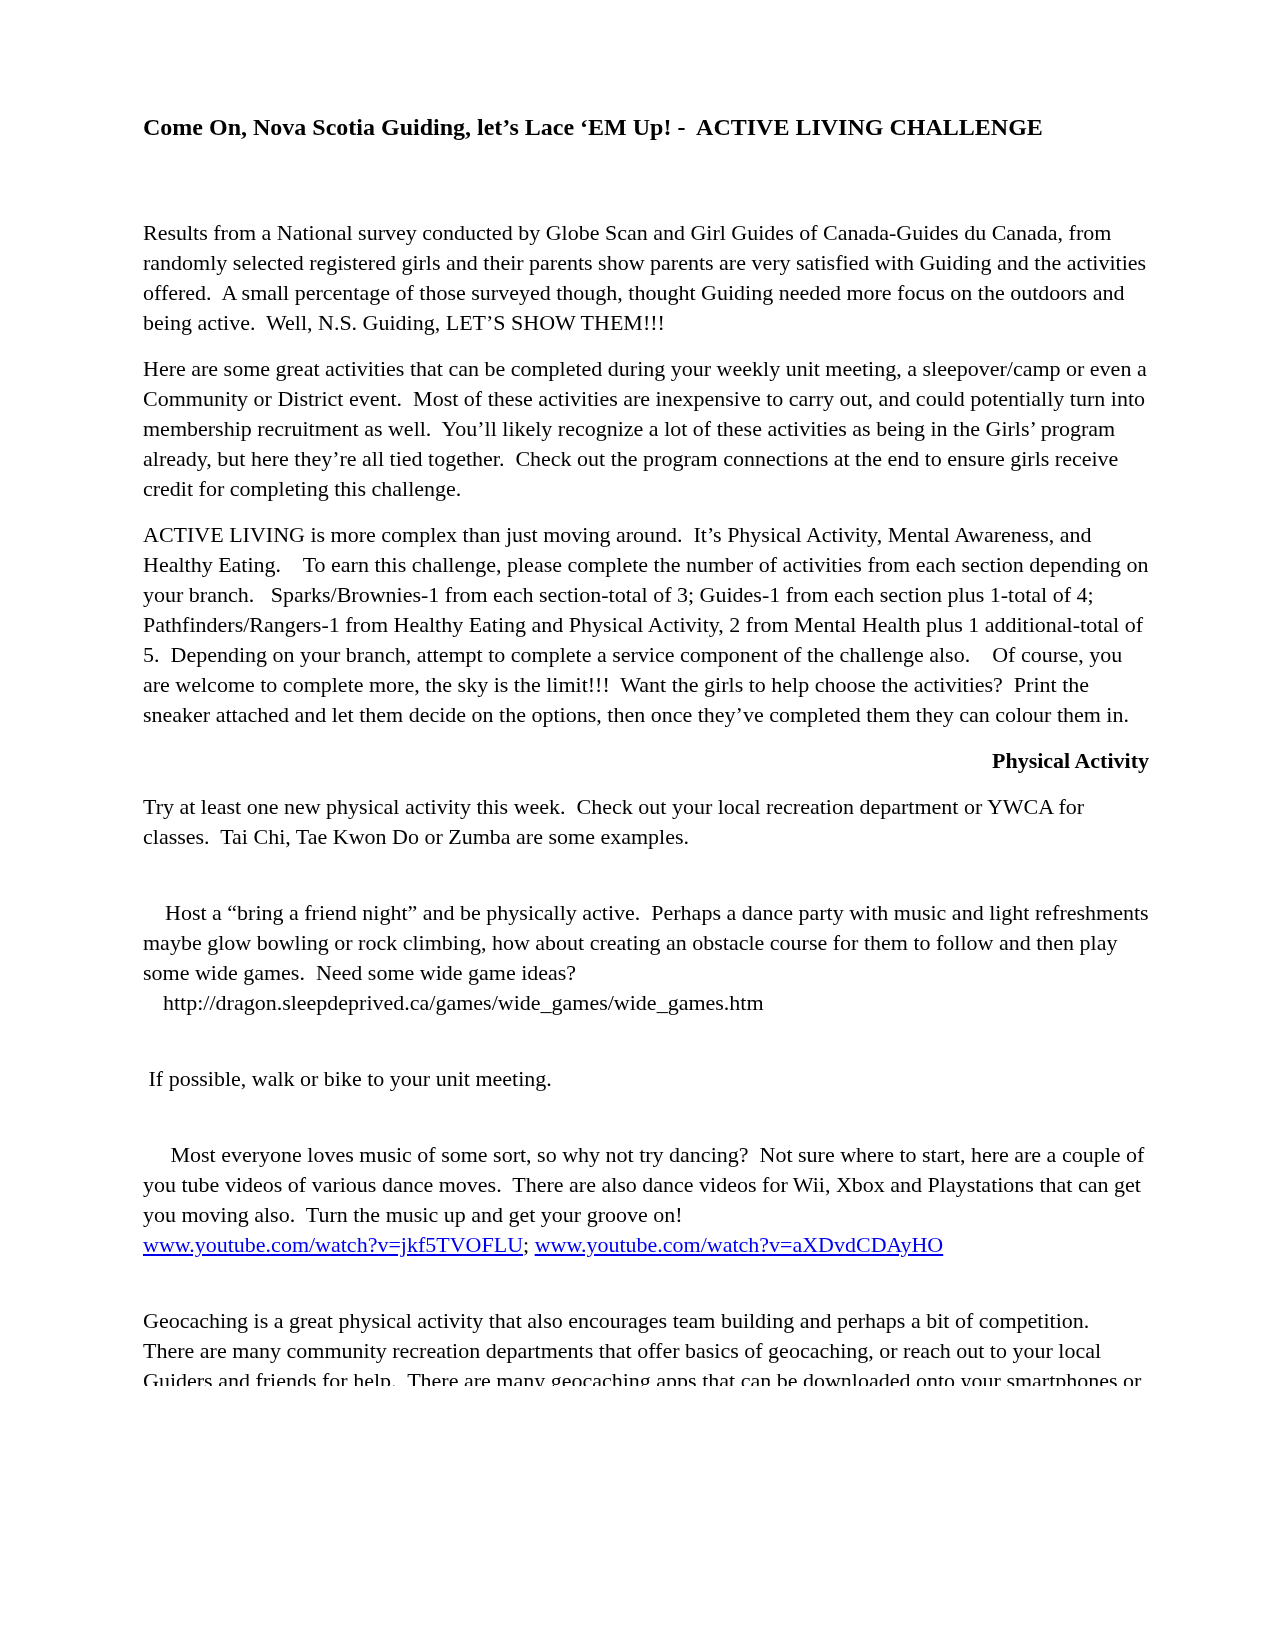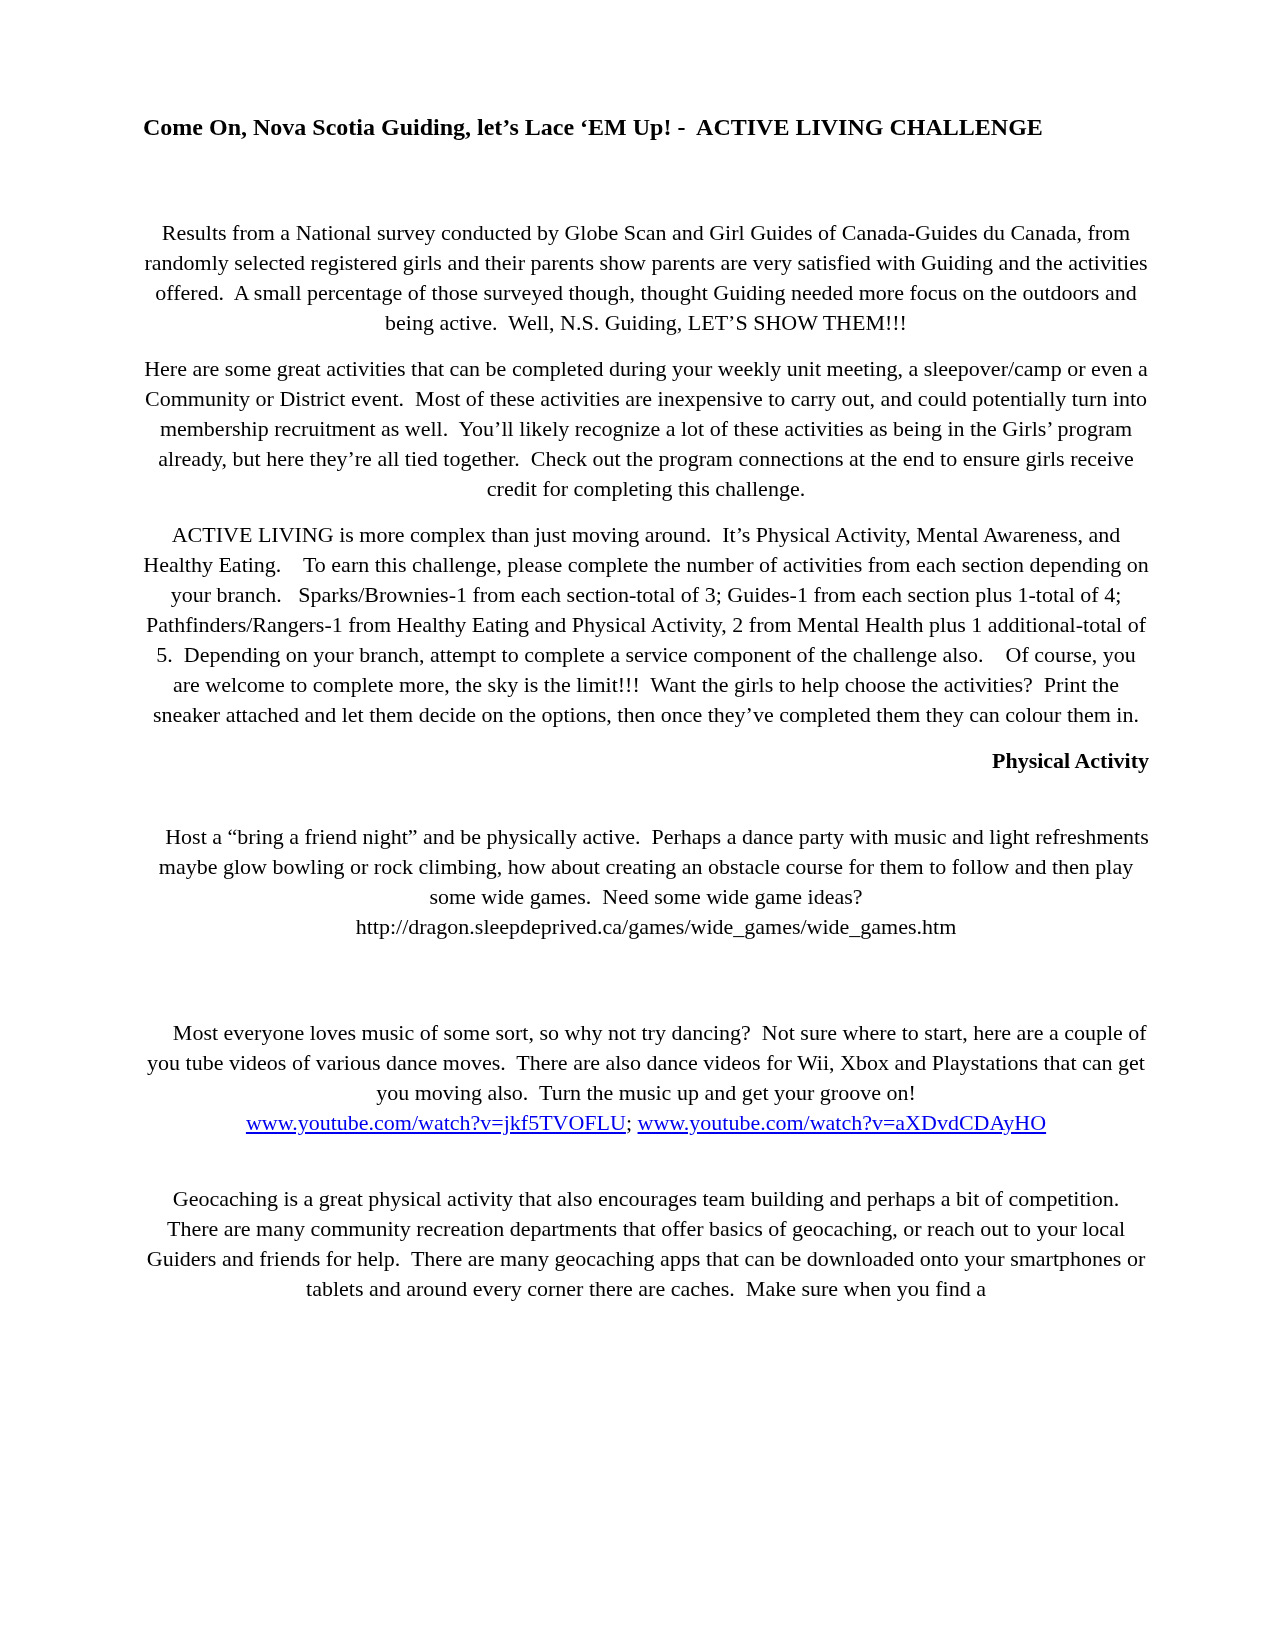--- a/index.html
+++ b/index.html
@@ -22,21 +22,20 @@
   }
   .doc-title {
     font-size: 24px;
     font-weight: bold;
     margin: 0 0 76px 0;
     white-space: pre-wrap;
   }
   .para {
     margin: 0 0 16px 0;
     white-space: pre-wrap;
-    text-align: center;
   }
   .subheading {
     font-size: 22px;
     font-weight: bold;
     margin: 0 0 16px 0;
     white-space: pre-wrap;
     text-align: right;
   }
   .doc-link {
     color: #0000EE;
@@ -58,26 +57,28 @@
   <h1 class="doc-title">Come On, Nova Scotia Guiding, let’s Lace ‘EM Up! -  ACTIVE LIVING CHALLENGE</h1>
 
   <p class="para">Results from a National survey conducted by Globe Scan and Girl Guides of Canada-Guides du Canada, from randomly selected registered girls and their parents show parents are very satisfied with Guiding and the activities offered.  A small percentage of those surveyed though, thought Guiding needed more focus on the outdoors and being active.  Well, N.S. Guiding, LET’S SHOW THEM!!!</p>
 
   <p class="para">Here are some great activities that can be completed during your weekly unit meeting, a sleepover/camp or even a Community or District event.  Most of these activities are inexpensive to carry out, and could potentially turn into membership recruitment as well.  You’ll likely recognize a lot of these activities as being in the Girls’ program already, but here they’re all tied together.  Check out the program connections at the end to ensure girls receive credit for completing this challenge.</p>
 
   <p class="para">ACTIVE LIVING is more complex than just moving around.  It’s Physical Activity, Mental Awareness, and Healthy Eating.    To earn this challenge, please complete the number of activities from each section depending on your branch.   Sparks/Brownies-1 from each section-total of 3; Guides-1 from each section plus 1-total of 4; Pathfinders/Rangers-1 from Healthy Eating and Physical Activity, 2 from Mental Health plus 1 additional-total of 5.  Depending on your branch, attempt to complete a service component of the challenge also.    Of course, you are welcome to complete more, the sky is the limit!!!  Want the girls to help choose the activities?  Print the sneaker attached and let them decide on the options, then once they’ve completed them they can colour them in.</p>
 
   <h2 class="subheading">Physical Activity</h2>
 
+  <p class="para">Try at least one new physical activity this week.  Check out your local recreation department or YWCA for classes.  Tai Chi, Tae Kwon Do or Zumba are some examples.</p>
 
   <p class="para">
     <span>Host a “bring a friend night” and be physically active.  Perhaps a dance party with music and light refreshments maybe glow bowling or rock climbing, how about creating an obstacle course for them to follow and then play some wide games.  Need some wide game ideas?
 </span><span class="plain-url">http://dragon.sleepdeprived.ca/games/wide_games/wide_games.htm</span>
   </p>
 
+  <p class="para"> If possible, walk or bike to your unit meeting.</p>
 
   <p class="para">
     <span> Most everyone loves music of some sort, so why not try dancing?  Not sure where to start, here are a couple of you tube videos of various dance moves.  There are also dance videos for Wii, Xbox and Playstations that can get you moving also.  Turn the music up and get your groove on!
 </span><a class="doc-link">www.youtube.com/watch?v=jkf5TVOFLU</a><span>; </span><a class="doc-link">www.youtube.com/watch?v=aXDvdCDAyHO</a>
   </p>
 
 
 
   <p class="para">Geocaching is a great physical activity that also encourages team building and perhaps a bit of competition.  There are many community recreation departments that offer basics of geocaching, or reach out to your local Guiders and friends for help.  There are many geocaching apps that can be downloaded onto your smartphones or tablets and around every corner there are caches.  Make sure when you find a</p>
 

